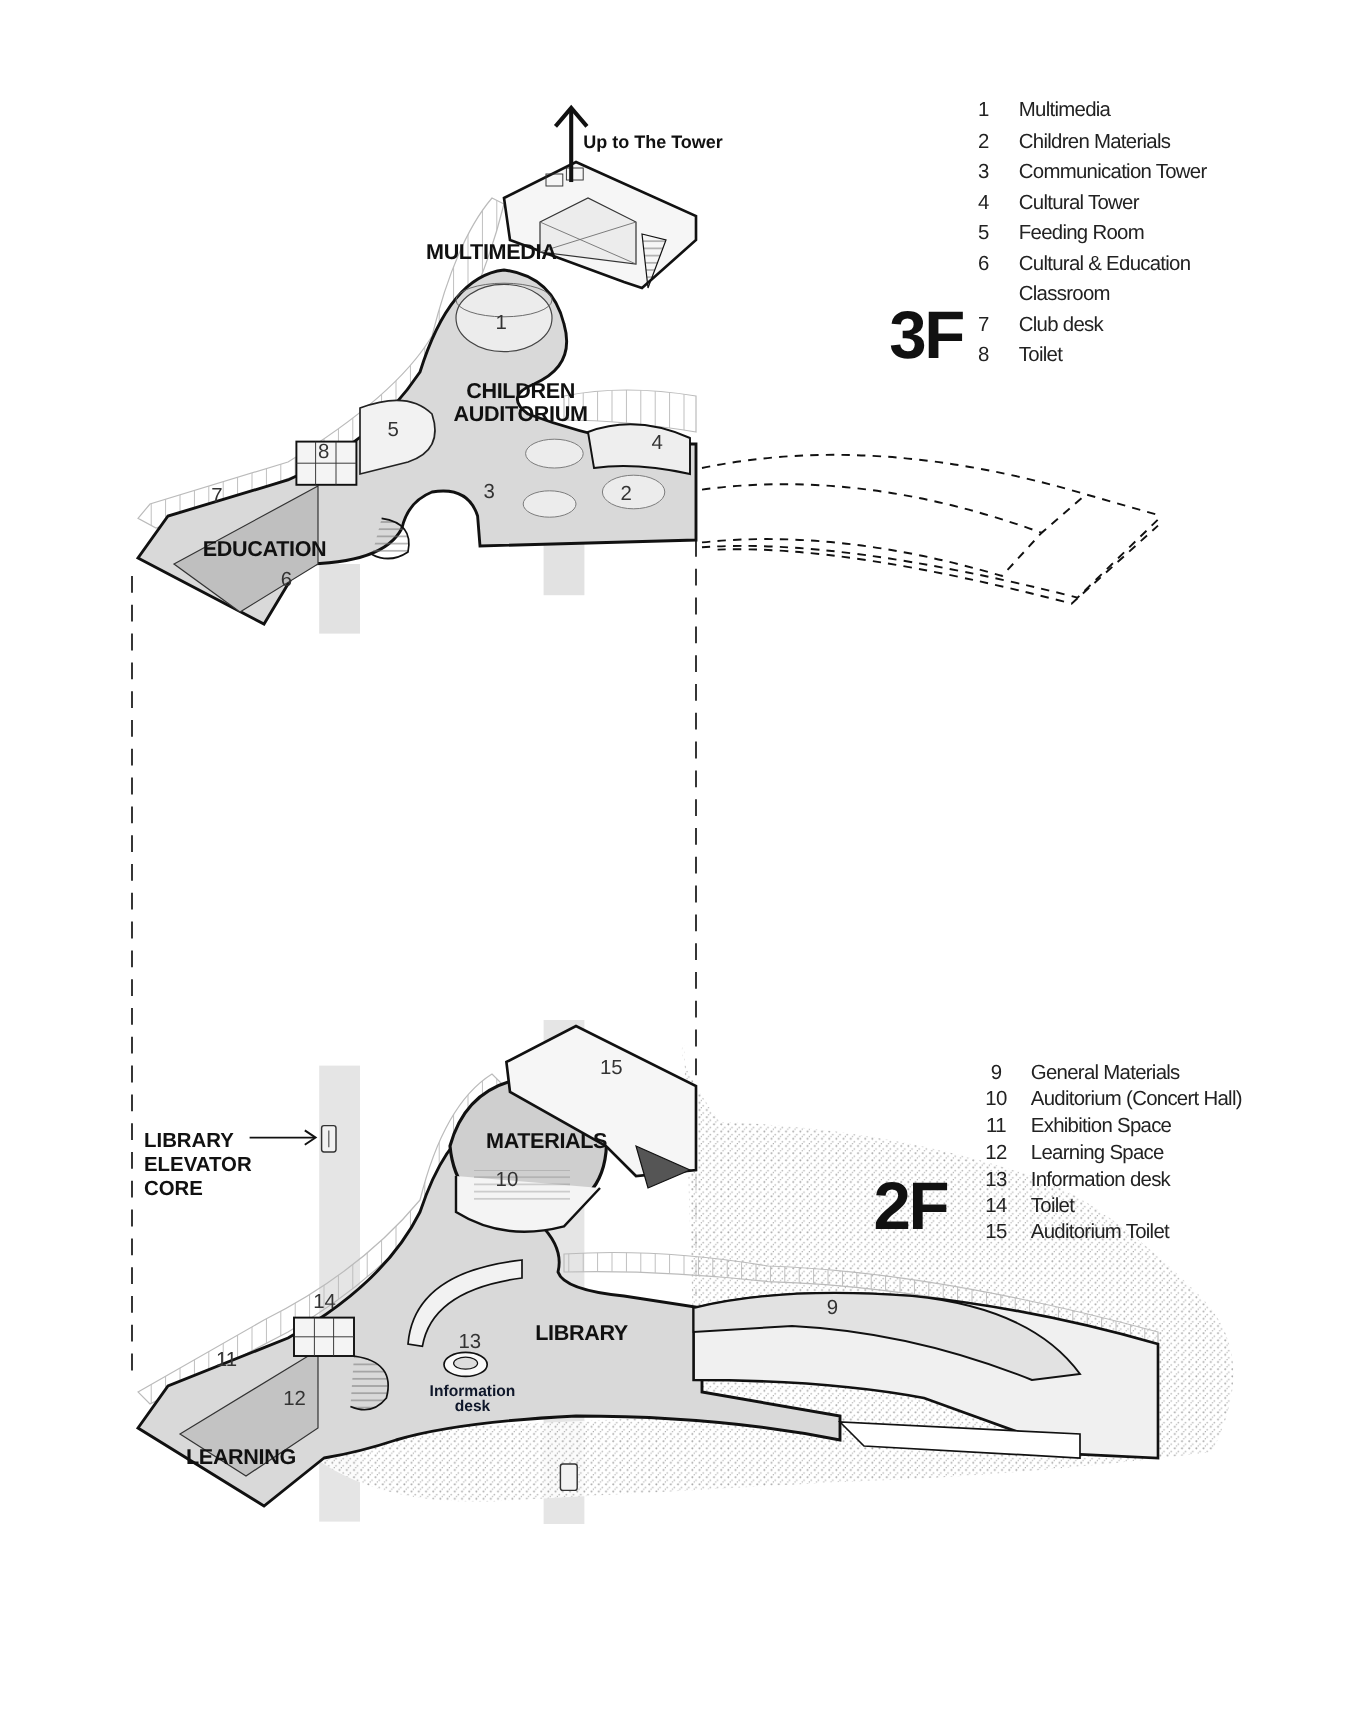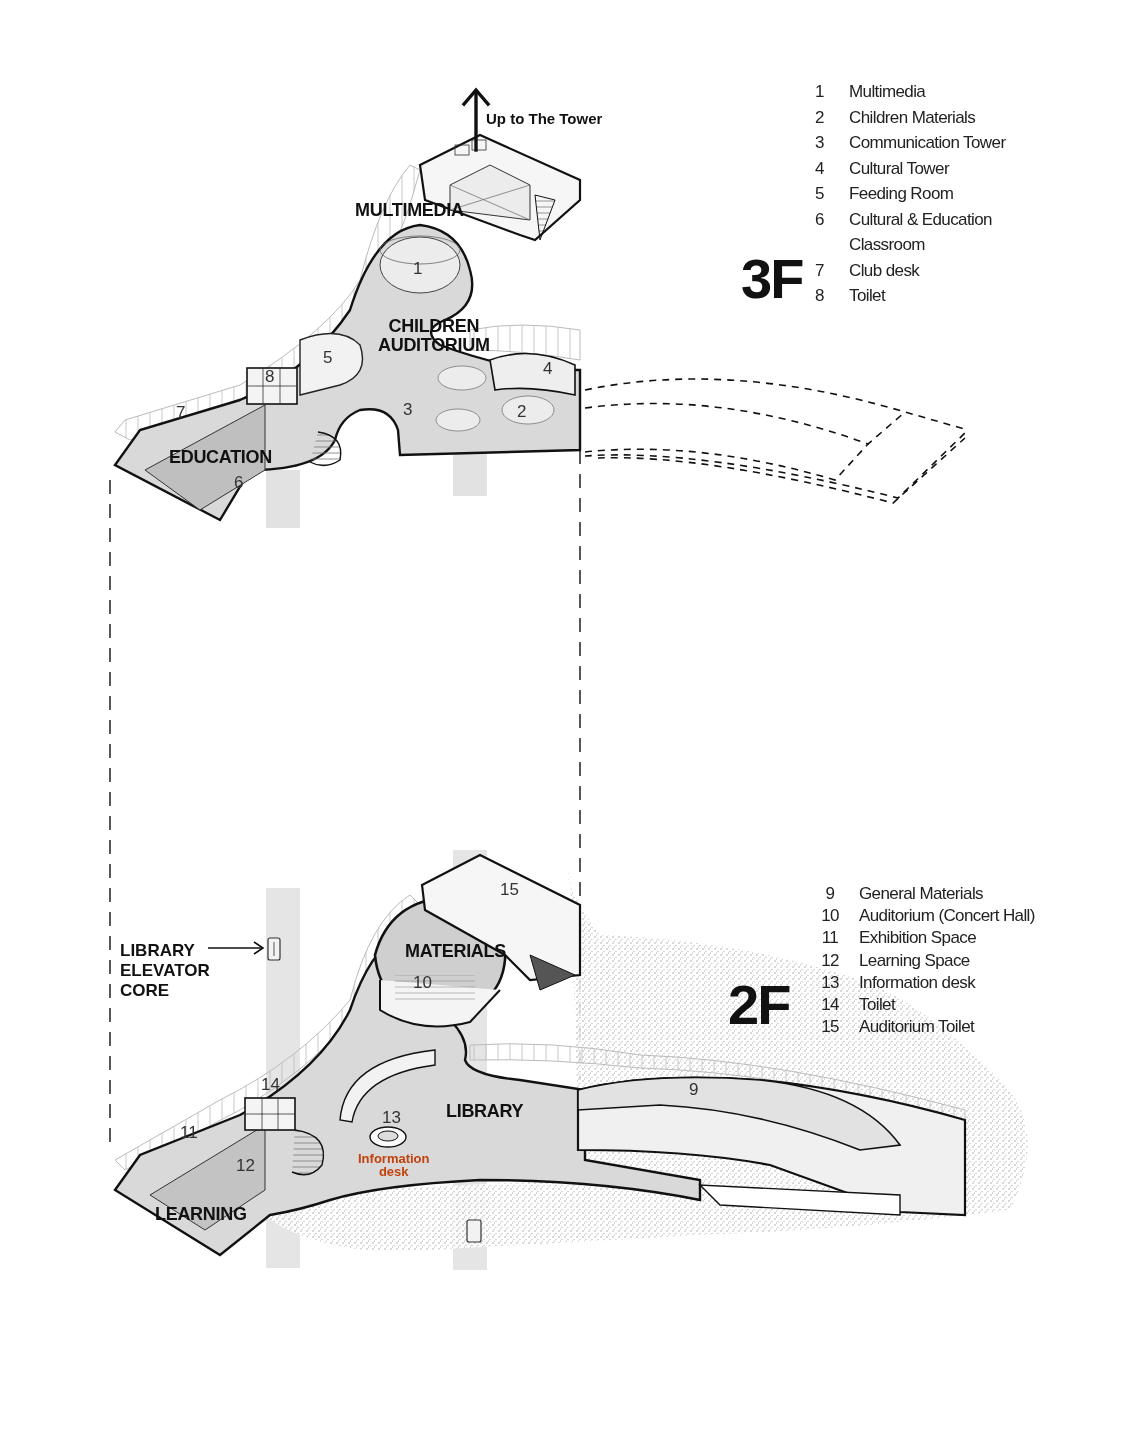--- a/index.html
+++ b/index.html
@@ -6,21 +6,21 @@
   body{width:1122px;height:1440px;position:relative;overflow:hidden;font-family:"Liberation Sans",sans-serif;color:#111;}
   #canvas{position:absolute;left:0;top:0;width:1122px;height:1440px;}
   .legend{position:absolute;font-family:"Liberation Sans",sans-serif;font-size:17px;color:#222;letter-spacing:-0.6px;line-height:25.5px;}
   .legend .row{display:flex;}
   .legend .num{width:34px;}
   .legend2{line-height:22.2px;}
   .legend2 .num{width:44px;text-align:center;padding-right:0;}
   .floor-tag{position:absolute;font-family:"Liberation Sans",sans-serif;font-weight:bold;font-size:56px;letter-spacing:-2px;color:#111;}
   .zone-label{position:absolute;font-family:"Liberation Sans",sans-serif;font-weight:bold;font-size:18px;color:#111;letter-spacing:-0.3px;line-height:19px;text-align:center;}
   .room-num{position:absolute;font-family:"Liberation Sans",sans-serif;font-size:17px;color:#333;}
-  .small-label{position:absolute;font-family:"Liberation Sans",sans-serif;font-weight:bold;font-size:13px;color:#c2410c;line-height:13px;text-align:center;}
+  .small-label{position:absolute;font-family:"Liberation Sans",sans-serif;font-weight:bold;font-size:13px;color:#0f172a;line-height:13px;text-align:center;}
   .tower-label{position:absolute;font-family:"Liberation Sans",sans-serif;font-weight:bold;font-size:15px;color:#111;}
   .core-label{position:absolute;font-family:"Liberation Sans",sans-serif;font-weight:bold;font-size:17px;line-height:20px;color:#111;}
 </style>
 </head>
 <body>
 
 <svg id="canvas" viewBox="0 0 1122 1440" xmlns="http://www.w3.org/2000/svg">
   <defs>
     <pattern id="stipple" width="6" height="6" patternUnits="userSpaceOnUse">
       <rect width="6" height="6" fill="#ffffff"></rect>

